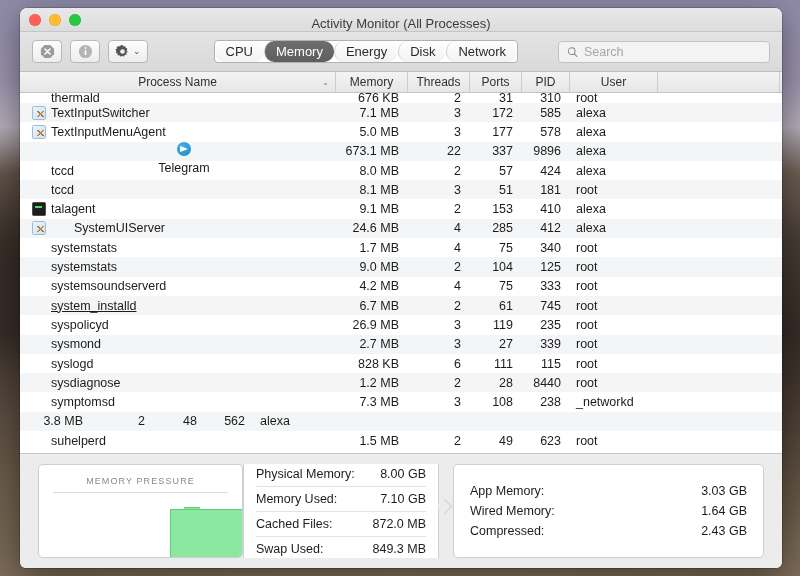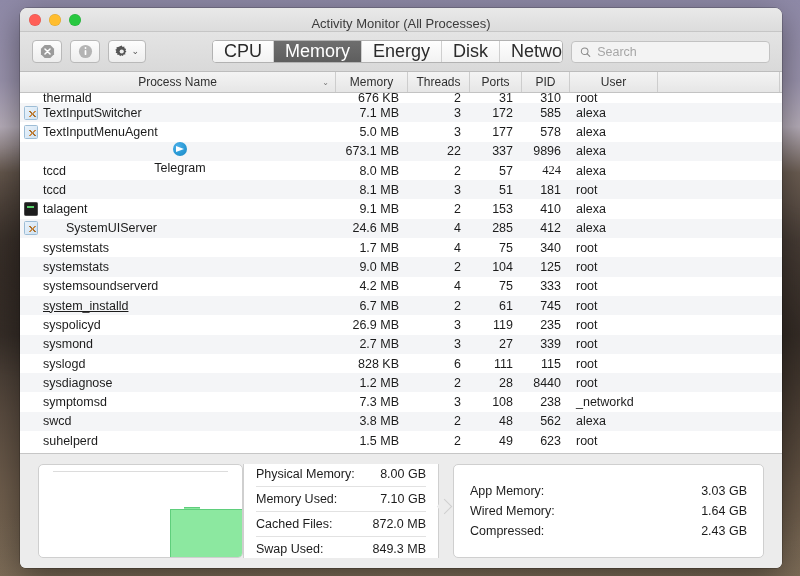--- a/index.html
+++ b/index.html
@@ -92,25 +92,26 @@
     display: flex;
     height: 23px;
     margin-left: 58px;
     border: 1px solid #b2b2b2;
     border-radius: 4px;
     overflow: hidden;
     background: #fff;
   }
   .seg {
     padding: 0 11px;
-    font-size: 18px;
+    font-size: 13px;
     color: #2b2b2b;
     display: flex; align-items: center;
     background: linear-gradient(180deg, #fefefe 0%, #f2f2f2 100%);
     border-left: 1px solid #cfcfcf;
+    border-radius: 10px;
   }
   .seg:first-child { border-left: none; }
   .seg.active {
     background: linear-gradient(180deg, #6e6e6e 0%, #5e5e5e 100%);
     color: #fff;
   }
 
   .search {
     margin-left: auto;
     width: 212px;
@@ -159,21 +160,21 @@
     display: flex;
     align-items: center;
     height: 19.3px;
     font-size: 12.5px;
     color: #1c1c1c;
   }
   .row.alt { background: #f4f5f7; }
   .row.clipped { height: 10px; overflow: hidden; align-items: flex-end; }
 
   .cell { display: flex; align-items: center; height: 100%; }
-  .c-name { padding-left: 4px; gap: 5px; }
+  .c-name { padding-left: 12px; gap: 5px; }
   .c-num  { justify-content: flex-end; padding-right: 9px; }
   .c-user { justify-content: flex-start; padding-left: 6px; }
 
   .picon { width: 14px; height: 14px; flex: 0 0 14px; position: relative; }
   .picon.blank { visibility: hidden; }
 
   
   .icon-doc {
     background: linear-gradient(135deg, #eaf3fb 0%, #cfe2f2 100%);
     border: .5px solid #9dbdd6;
@@ -447,21 +448,21 @@
           <div class="cell c-user" style="width: 88px;">alexa</div>
         </div>
         <div class="row">
           <div class="cell c-name" style="width: 316px;">
             <div class="picon blank"></div>
             <span>tccd</span>
           </div>
           <div class="cell c-num" style="width: 72px;">8.0 MB</div>
           <div class="cell c-num" style="width: 62px;">2</div>
           <div class="cell c-num" style="width: 52px;">57</div>
-          <div class="cell c-num" style="width: 48px; font-family: Liberation Serif, serif;">424</div>
+          <div class="cell c-num" style="width: 48px;">424</div>
           <div class="cell c-user" style="width: 88px;">alexa</div>
         </div>
         <div class="row alt">
           <div class="cell c-name" style="width: 316px;">
             <div class="picon blank"></div>
             <span>tccd</span>
           </div>
           <div class="cell c-num" style="width: 72px;">8.1 MB</div>
           <div class="cell c-num" style="width: 62px;">3</div>
           <div class="cell c-num" style="width: 52px;">51</div>
@@ -583,24 +584,20 @@
             <div class="picon blank"></div>
             <span>symptomsd</span>
           </div>
           <div class="cell c-num" style="width: 72px;">7.3 MB</div>
           <div class="cell c-num" style="width: 62px;">3</div>
           <div class="cell c-num" style="width: 52px;">108</div>
           <div class="cell c-num" style="width: 48px;">238</div>
           <div class="cell c-user" style="width: 88px;">_networkd</div>
         </div>
         <div class="row alt">
-          <div class="cell c-name" style="width: 316px;">
-            <div class="picon blank"></div>
-            <span>swcd</span>
-          </div>
           <div class="cell c-num" style="width: 72px;">3.8 MB</div>
           <div class="cell c-num" style="width: 62px;">2</div>
           <div class="cell c-num" style="width: 52px;">48</div>
           <div class="cell c-num" style="width: 48px;">562</div>
           <div class="cell c-user" style="width: 88px;">alexa</div>
         </div>
         <div class="row">
           <div class="cell c-name" style="width: 316px;">
             <div class="picon blank"></div>
             <span>suhelperd</span>
@@ -610,20 +607,21 @@
           <div class="cell c-num" style="width: 52px;">49</div>
           <div class="cell c-num" style="width: 48px;">623</div>
           <div class="cell c-user" style="width: 88px;">root</div>
         </div>
       </div>
   </div>
 
   <div class="bottom">
 
     <div class="panel pressure">
+      <div class="pressure-title">MEMORY PRESSURE</div>
       <div class="pressure-rule"></div>
       <div class="pressure-graph">
         <div class="notch"></div>
         <div class="fill"></div>
       </div>
     </div>
 
     <div class="stats left-block" id="left-stats">
         <div class="srow">
           <span>Physical Memory:</span>

